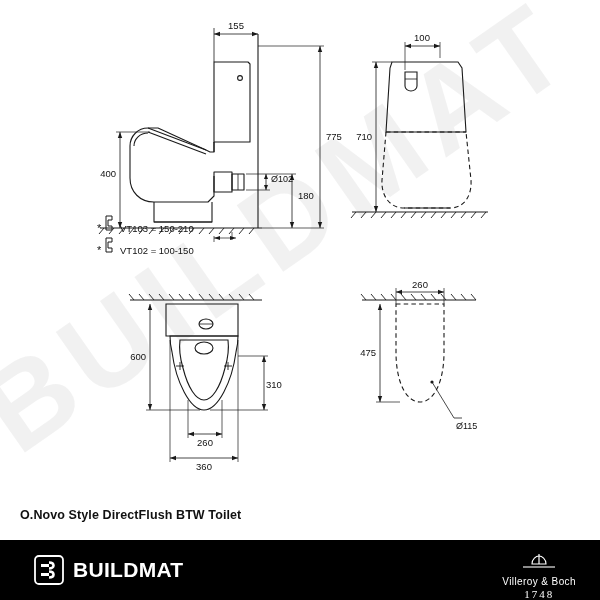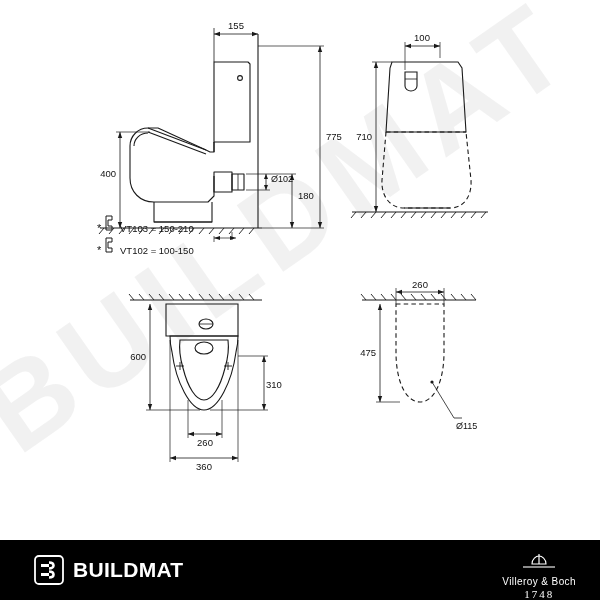--- a/index.html
+++ b/index.html
@@ -365,20 +365,21 @@
       <g stroke-width="0.8">
         <line x1="432" y1="382" x2="454" y2="418"></line>
         <circle cx="432" cy="382" r="1.6" fill="#1a1a1a" stroke="none"></circle>
         <line x1="454" y1="418" x2="462" y2="418"></line>
         <text x="456" y="429" font-size="9" fill="#111" text-anchor="start" stroke="none">Ø115</text>
       </g>
     </g>
 
   </svg>
 
+  <div class="caption">O.Novo Style DirectFlush BTW Toilet</div>
 
   <div id="footer"></div>
 
   <div class="brand">
     <svg width="30" height="30" viewBox="0 0 30 30">
       <rect x="1" y="1" width="28" height="28" rx="4" fill="none" stroke="#ffffff" stroke-width="1.8"></rect>
       <rect x="7" y="9" width="8" height="3" fill="#ffffff"></rect>
       <rect x="7" y="18" width="8" height="3" fill="#ffffff"></rect>
       <path d="M15,7.5 C21,7.5 21,13.5 15,13.5" fill="none" stroke="#ffffff" stroke-width="2.6"></path>
       <path d="M15,16.5 C21,16.5 21,22.5 15,22.5" fill="none" stroke="#ffffff" stroke-width="2.6"></path>

